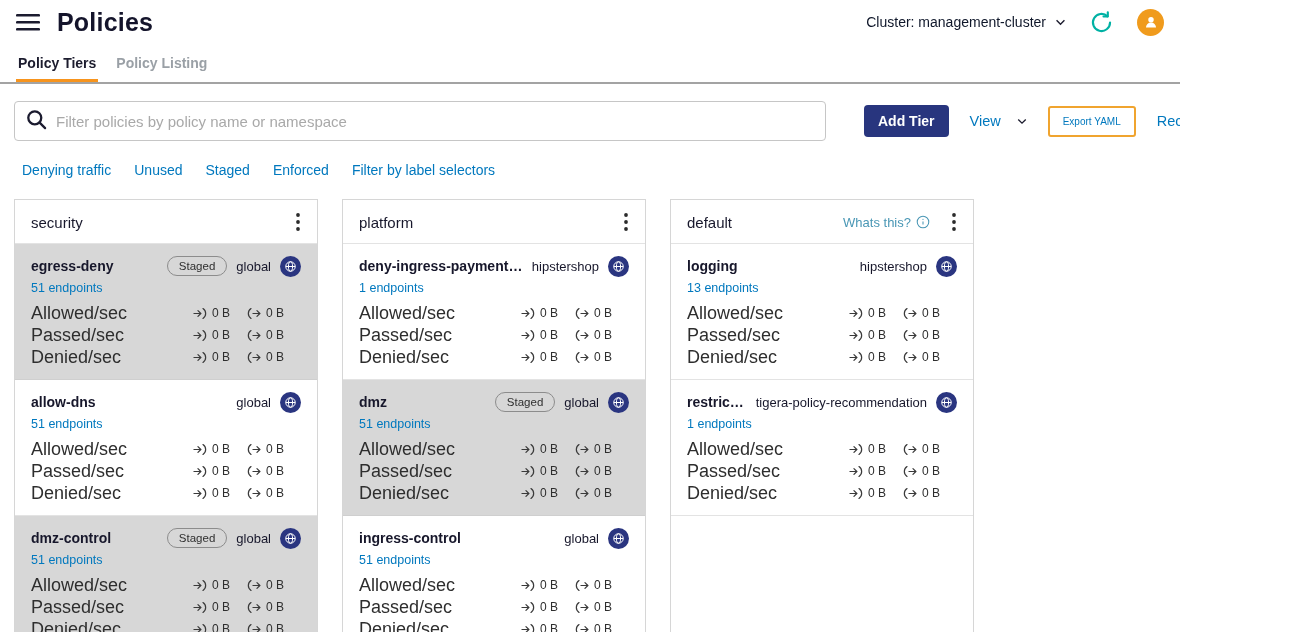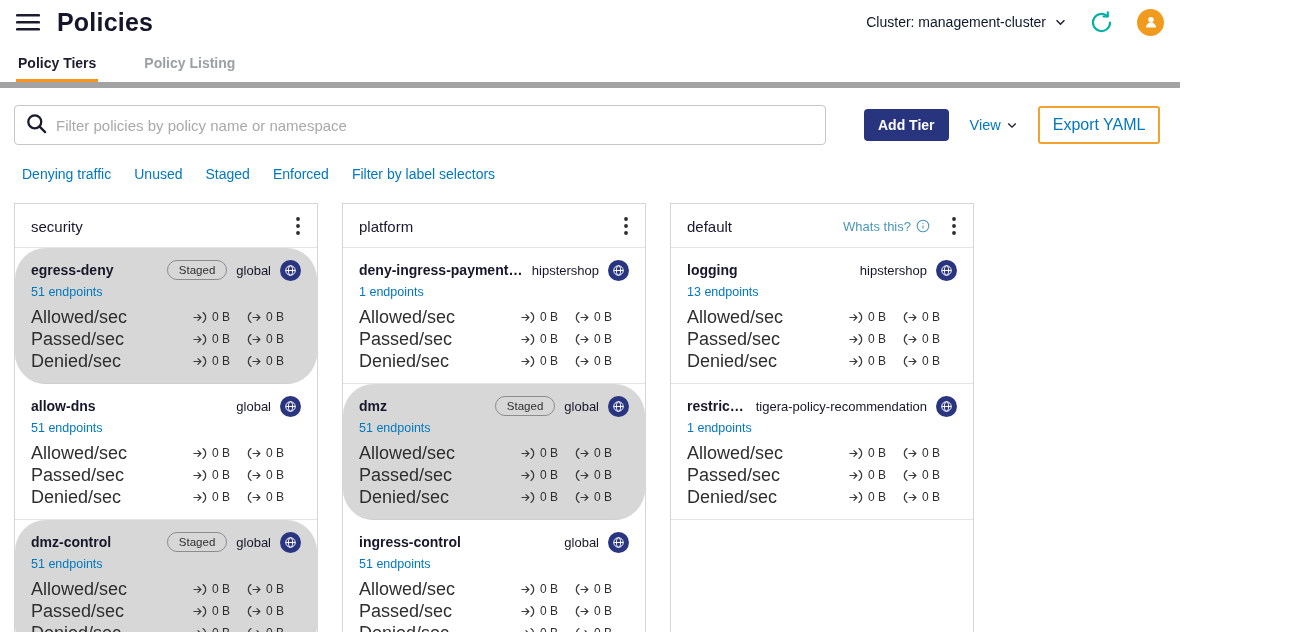--- a/index.html
+++ b/index.html
@@ -12,50 +12,50 @@
   .topbar-left{display:flex;align-items:center;gap:17px;}
   .hamburger{display:inline-flex;cursor:pointer;}
   .page-title{font-size:25px;font-weight:700;color:#14142b;letter-spacing:.2px;}
   .topbar-right{display:flex;align-items:center;gap:22px;}
   .cluster{display:flex;align-items:center;gap:9px;font-size:14px;color:#0f172a;cursor:pointer;}
   .chev{display:inline-flex;color:#1c1c2e;}
   .icon-btn{display:inline-flex;cursor:pointer;}
   .avatar{width:27px;height:27px;border-radius:50%;background:#f09b1d;display:flex;align-items:center;justify-content:center;cursor:pointer;}
 
   
-  .tabbar{display:flex;gap:44px;padding:0 16px;border-bottom:6px solid #a3a3a3;margin-top:2px;}
+  .tabbar{display:flex;gap:16px;padding:0 16px;border-bottom:2px solid #a3a3a3;margin-top:2px;}
   .tab{padding:11px 2px 8px;font-size:14px;font-weight:700;color:#9aa0a6;cursor:pointer;border-bottom:3px solid transparent;}
   .tab.active{color:#1c1c2e;border-bottom-color:#f7941d;}
 
   
   .toolbar{display:flex;align-items:center;margin:17px 16px 0 14px;}
   .searchbox{flex:0 0 812px;height:40px;border:1px solid #c6c6c6;border-radius:4px;display:flex;align-items:center;padding:0 11px;gap:9px;background:#fff;}
   .searchbox input{border:none;outline:none;flex:1;font-size:15px;font-family:inherit;color:#701a75;background:transparent;}
   .searchbox input::placeholder{color:#a9a9a9;}
   .toolbar-actions{display:flex;align-items:center;margin-left:38px;gap:21px;}
   .btn-primary{background:#28357e;color:#fff;font-size:14px;font-weight:600;border:none;border-radius:4px;padding:8px 14px;cursor:pointer;font-family:inherit;white-space:nowrap;}
-  .view-dd{display:flex;align-items:center;gap:6px;color:#0078be;font-size:14.5px;cursor:pointer;white-space:nowrap;}
-  .export-btn{border:2px solid #f0a42f;border-radius:3px;background:#fff;color:#0078be;font-size:16px;padding:8px 13px;cursor:pointer;font-family:inherit;white-space:nowrap;}
+  .view-dd{display:flex;align-items:center;gap:16px;color:#0078be;font-size:14.5px;cursor:pointer;white-space:nowrap;}
+  .export-btn{border:2px solid #f0a42f;border-radius:3px;background:#fff;color:#0078be;font-size:10px;padding:8px 13px;cursor:pointer;font-family:inherit;white-space:nowrap;}
   .link{color:#0078be;font-size:14.5px;cursor:pointer;white-space:nowrap;}
 
   
   .filters{display:flex;gap:23px;padding:0 22px;margin-top:21px;}
   .filter-link{color:#0078be;font-size:14px;cursor:pointer;white-space:nowrap;}
 
   
   .tiers{display:flex;gap:24px;padding:0 14px;margin-top:21px;align-items:stretch;}
   .tier-card{width:304px;flex:none;border:1px solid #d6d6d6;background:#fff;display:flex;flex-direction:column;}
   .tier-head{display:flex;align-items:center;justify-content:space-between;padding:13px 14px 12px 16px;border-bottom:1px solid #e3e3e3;}
   .tier-title{font-size:15px;font-weight:400;color:#18182c;}
   .tier-head-right{display:flex;align-items:center;gap:19px;}
   .tier-help{display:flex;align-items:center;gap:5px;color:#4a97b5;font-size:13px;cursor:pointer;}
   .kebab{display:inline-flex;cursor:pointer;color:#2b2b2b;padding:0 3px;}
 
   .policy{padding:10px 16px 11px;border-bottom:1px solid #e3e3e3;background:#fff;cursor:pointer;}
-  .policy.shaded{background:#d7d7d7;border-bottom-color:#cfcfcf;border-radius:31px;}
+  .policy.shaded{background:#d7d7d7;border-bottom-color:#cfcfcf;}
   .policy-head{display:flex;align-items:center;gap:9px;min-height:24px;}
   .policy-name{flex:1 1 auto;min-width:0;white-space:nowrap;overflow:hidden;text-overflow:ellipsis;font-size:14px;font-weight:700;color:#17172b;}
   .staged-pill{flex:none;border:1px solid #8c8c8c;border-radius:11px;padding:2px 11px;font-size:11.5px;color:#2f2f2f;line-height:1.3;}
   .scope{flex:none;font-size:13px;font-weight:400;color:#17172b;}
   .globe{width:21px;height:21px;border-radius:50%;background:#2a3580;display:inline-flex;align-items:center;justify-content:center;flex:none;}
   .endpoints{display:inline-block;color:#0078be;font-size:12.5px;margin:2px 0 7px;cursor:pointer;}
   .metric-row{display:flex;align-items:center;height:22px;}
   .metric-label{flex:1;font-size:18px;color:#2e2e2e;}
   .metric-val{display:flex;align-items:center;gap:5px;width:54px;flex:none;color:#2e2e2e;}
   .metric-val .m-ic{display:inline-flex;color:#3a3a3a;}

